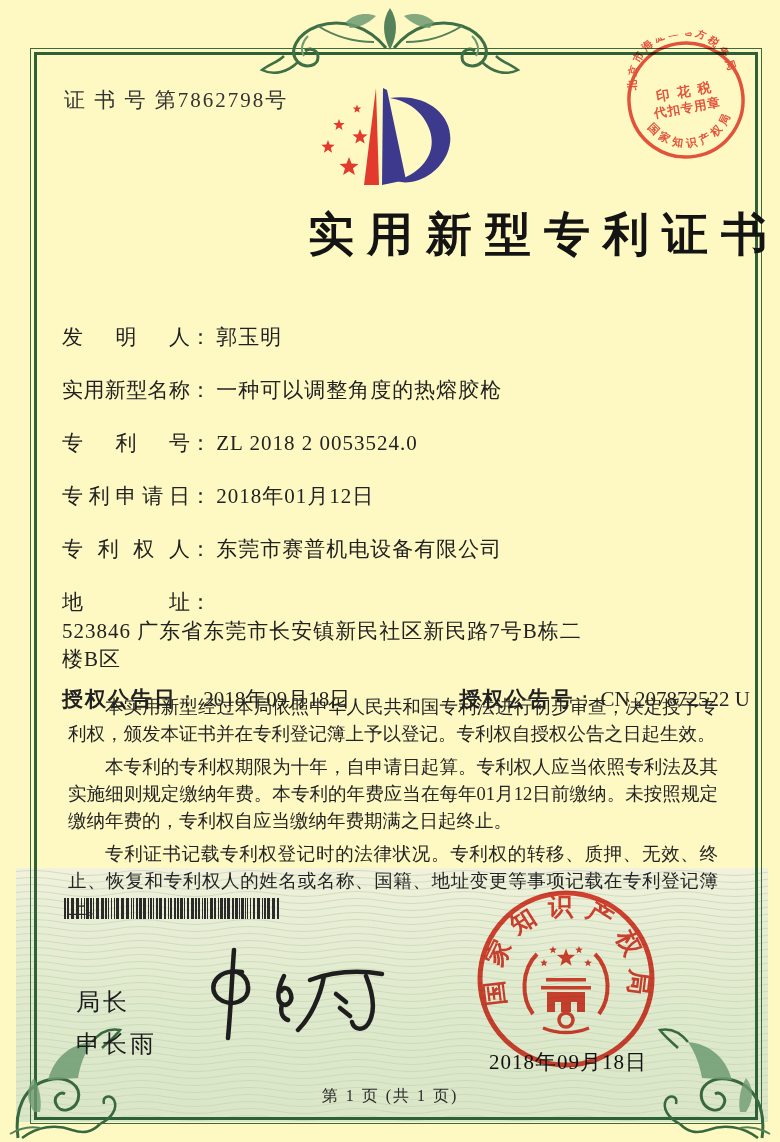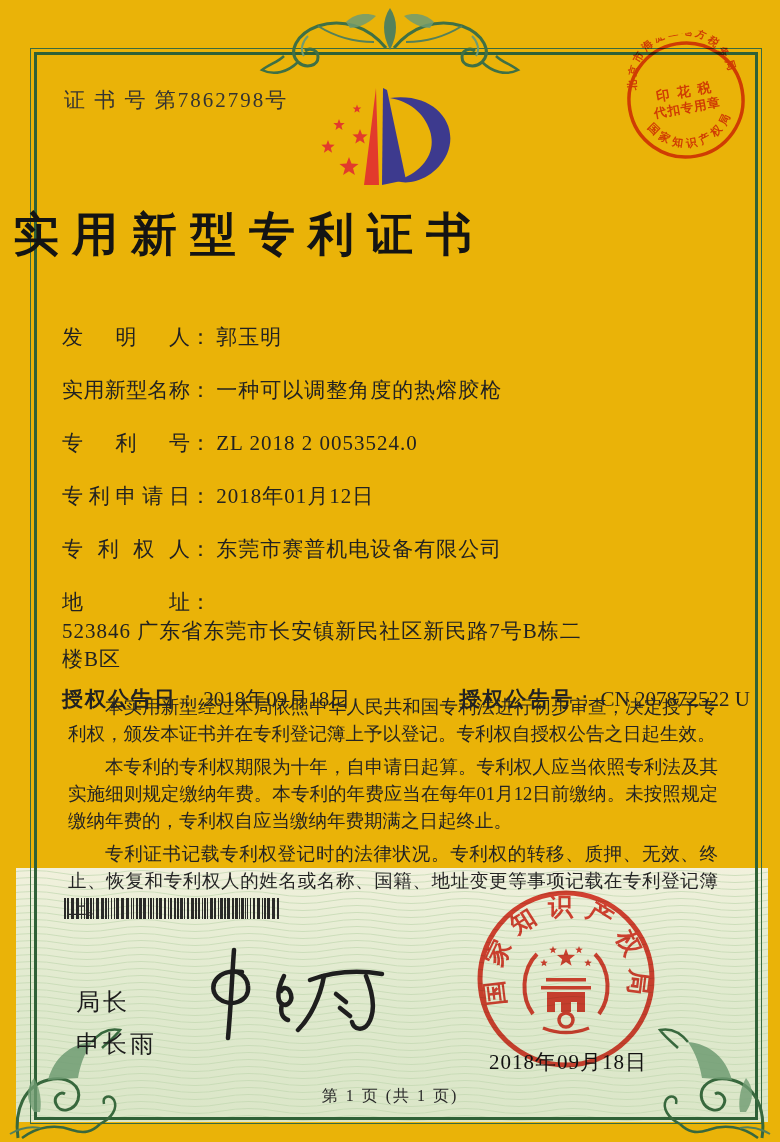--- a/index.html
+++ b/index.html
@@ -1,35 +1,35 @@
 <!DOCTYPE html>
 <html><head>
 <meta charset="utf-8">
 <style>
   html,body{margin:0;padding:0;}
   body{background:#e8e4d4;font-family:"Liberation Serif","DejaVu Serif",serif;}
-  .page{position:relative;width:780px;height:1142px;margin:0 auto;background:#eab308;overflow:hidden;}
+  .page{position:relative;width:780px;height:1142px;margin:0 auto;background:#fef9c3;overflow:hidden;}
 
   
   .band{position:absolute;left:16px;top:868px;width:752px;height:254px;z-index:1;
         background:linear-gradient(180deg,#f2f1dd 0%,#e9eed6 18%,#dfe9cd 55%,#dbe6c8 100%);}
   .band svg{position:absolute;left:0;top:0;}
 
   
   .frame{position:absolute;left:30px;top:48px;width:730px;height:1074px;z-index:2;
          border:1px solid #3a6b40;pointer-events:none;}
   .frame-inner{position:absolute;left:3px;top:3px;right:3px;bottom:3px;border:3px solid #2f6137;}
 
   .ornament{position:absolute;z-index:3;pointer-events:none;}
 
   .certno{position:absolute;left:64px;top:86px;z-index:4;font-size:21px;color:#333;letter-spacing:2px;}
 
   .logo{position:absolute;left:318px;top:84px;z-index:4;}
 
-  .doc-title{position:absolute;left:0;top:204px;width:780px;z-index:4;text-align:left;
+  .doc-title{position:absolute;left:0;top:204px;width:780px;z-index:4;text-align:right;
              font-size:46px;font-weight:bold;color:#141414;letter-spacing:13px;text-indent:13px;}
 
   .fields{position:absolute;left:62px;top:322px;width:665px;z-index:4;font-size:21px;color:#222;}
   .frow{line-height:30px;margin-bottom:23px;white-space:nowrap;}
   .flabel{display:inline-block;width:128px;text-align:justify;text-align-last:justify;vertical-align:top;}
   .fcolon{display:inline-block;vertical-align:top;}
   .fvalue{display:inline-block;vertical-align:top;letter-spacing:1px;}
   .frow-addr{white-space:normal;margin-bottom:11px;}
   .frow-addr .fvalue{width:538px;line-height:28px;white-space:normal;}
   .grant-row{line-height:30px;white-space:nowrap;}

